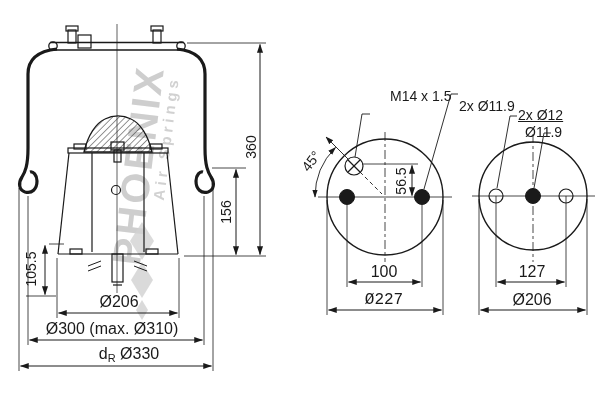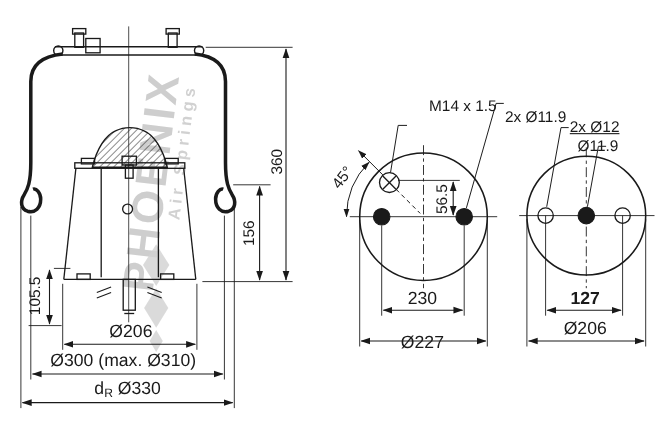--- a/index.html
+++ b/index.html
@@ -185,29 +185,29 @@
         <line x1="480.5" y1="310" x2="585.5" y2="310" marker-start="url(#arr)" marker-end="url(#arr)"></line>
       </g>
     </g>
   </svg>
 
   <div class="lbl sz14 rot90" style="left:251px;top:147px;">360</div>
   <div class="lbl sz14 rot90" style="left:226px;top:212px;">156</div>
   <div class="lbl sz14 rot90" style="left:31px;top:269px;">105.5</div>
   <div class="lbl sz16 ctr" style="left:119px;top:302px;">Ø206</div>
   <div class="lbl sz16 ctr" style="left:112px;top:329px;">Ø300 (max. Ø310)</div>
-  <div class="lbl sz16 ctr" style="left:116px;top:355px;">
+  <div class="lbl sz16 ctr" style="left:129px;top:355px;">
     <span>d</span><span class="sub">R</span>&nbsp;<span>Ø330</span>
   </div>
 
   <div class="lbl sz14" style="left:371px;top:89px;margin-left:19px;">M14 x 1.5</div>
   <div class="lbl sz14" style="left:459px;top:99px;">2x Ø11.9</div>
   <div class="lbl sz14 rot45" style="left:311px;top:161px;">45°</div>
   <div class="lbl sz14 rot90" style="left:401px;top:181px;">56.5</div>
-  <div class="lbl sz16 ctr" style="left:384px;top:272px;">230</div>
-  <div class="lbl sz16 ctr" style="left:384px;top:312px;">Ø227</div>
+  <div class="lbl sz16 ctr" style="left:384px;top:272px;">100</div>
+  <div class="lbl sz16 ctr" style="left:384px;top:300px;font-family:Liberation Mono, monospace;">Ø227</div>
 
   <div class="lbl sz14" style="left:518px;top:108px;text-decoration:underline;">2x Ø12</div>
   <div class="lbl sz14" style="left:525px;top:125px;">Ø11.9</div>
-  <div class="lbl sz16 ctr" style="left:532px;top:272px;font-weight:bold;">127</div>
+  <div class="lbl sz16 ctr" style="left:532px;top:272px;">127</div>
   <div class="lbl sz16 ctr" style="left:532px;top:300px;">Ø206</div>
 
 </div>
 
 </body></html>

